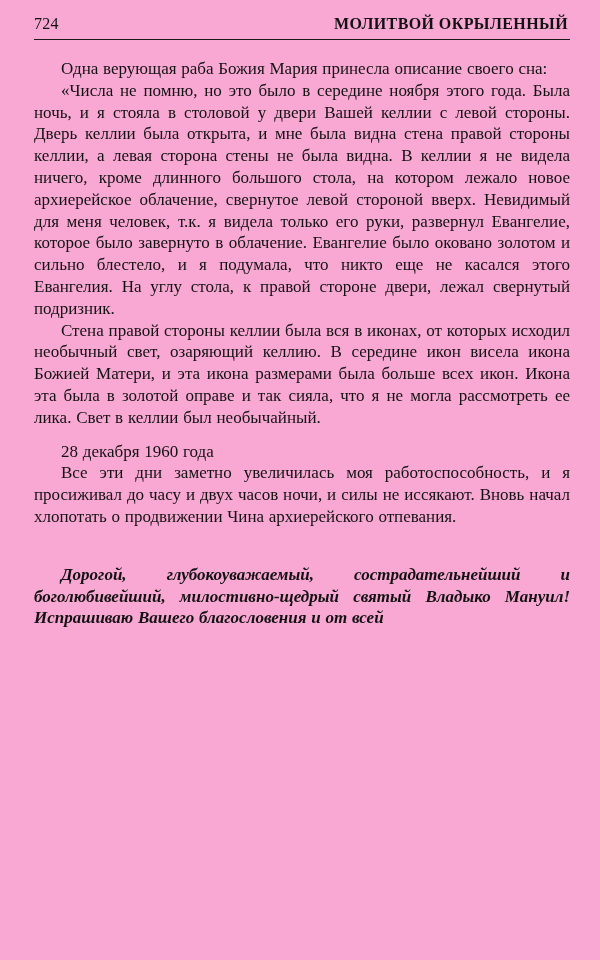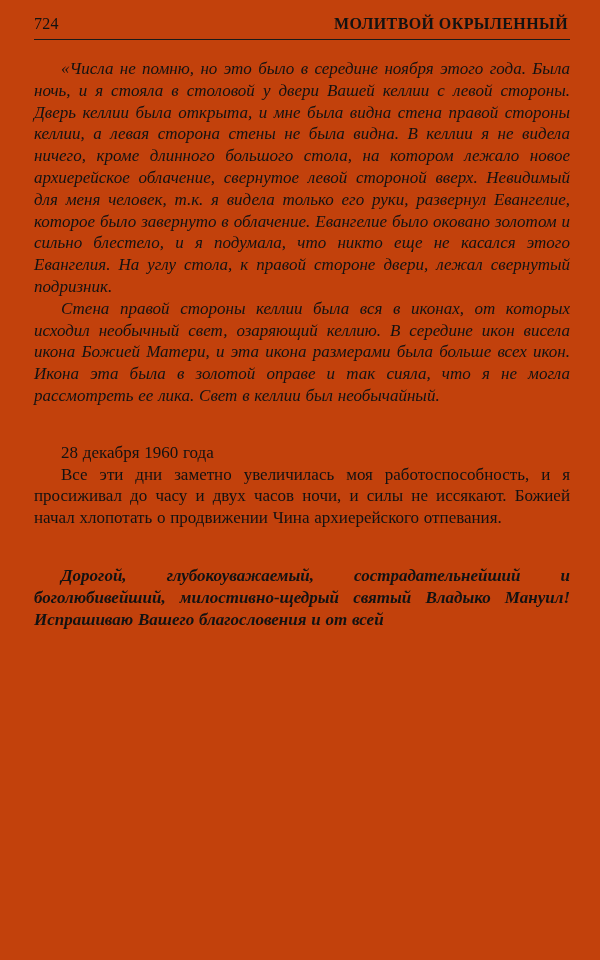--- a/index.html
+++ b/index.html
@@ -7,21 +7,21 @@
     padding: 0;
     background: #ffffff;
   }
   .page {
     position: relative;
     width: 600px;
     height: 960px;
     box-sizing: border-box;
     margin: 0;
     padding: 14px 30px 0 34px;
-    background: #c2410c;
+    background: #f9a8d4;
     color: #121212;
     font-family: "Liberation Serif", "DejaVu Serif", serif;
     overflow: hidden;
   }
   .running-head {
     display: flex;
     justify-content: space-between;
     align-items: baseline;
     font-size: 16px;
     line-height: 20px;
@@ -46,40 +46,40 @@
   }
   .para {
     margin: 0;
     font-size: 17px;
     line-height: 21.8px;
     text-align: justify;
     text-indent: 27px;
     word-spacing: 0.5px;
   }
   .para.italic {
-    font-style: italic;
   }
   .para.bold-italic {
     font-style: italic;
     font-weight: 700;
     margin-top: 36px;
   }
   .para.space-before {
-    margin-top: 35px;
+    margin-top: 12px;
   }
 </style>
 </head>
 <body>
 
 <div class="page">
   <div class="running-head">
     <span class="page-number">724</span>
     <span class="running-title">МОЛИТВОЙ ОКРЫЛЕННЫЙ</span>
   </div>
   <hr class="head-rule">
   <div class="text-body">
+      <p class="para normal">Одна верующая раба Божия Мария принесла описание своего сна:</p>
       <p class="para italic">«Числа не помню, но это было в середине ноября этого года. Была ночь, и я стояла в столовой у двери Вашей келлии с левой стороны. Дверь келлии была открыта, и мне была видна стена правой стороны келлии, а левая сторона стены не была видна. В келлии я не видела ничего, кроме длинного большого стола, на котором лежало новое архиерейское облачение, свернутое левой стороной вверх. Невидимый для меня человек, т.к. я видела только его руки, развернул Евангелие, которое было завернуто в облачение. Евангелие было оковано золотом и сильно блестело, и я подумала, что никто еще не касался этого Евангелия. На углу стола, к правой стороне двери, лежал свернутый подризник.</p>
       <p class="para italic">Стена правой стороны келлии была вся в иконах, от которых исходил необычный свет, озаряющий келлию. В середине икон висела икона Божией Матери, и эта икона размерами была больше всех икон. Икона эта была в золотой оправе и так сияла, что я не могла рассмотреть ее лика. Свет в келлии был необычайный.</p>
       <p class="para normal space-before">28 декабря 1960 года</p>
-      <p class="para normal">Все эти дни заметно увеличилась моя работоспособность, и я просиживал до часу и двух часов ночи, и силы не иссякают. Божией начал хлопотать о продвижении Чина архиерейского отпевания.</p>
+      <p class="para normal">Все эти дни заметно увеличилась моя работоспособность, и я просиживал до часу и двух часов ночи, и силы не иссякают. Вновь начал хлопотать о продвижении Чина архиерейского отпевания.</p>
       <p class="para bold-italic">Дорогой, глубокоуважаемый, сострадательнейший и боголюбивейший, милостивно-щедрый святый Владыко Мануил! Испрашиваю Вашего благословения и от всей</p>
     </div>
 </div>
 
 </body></html>

